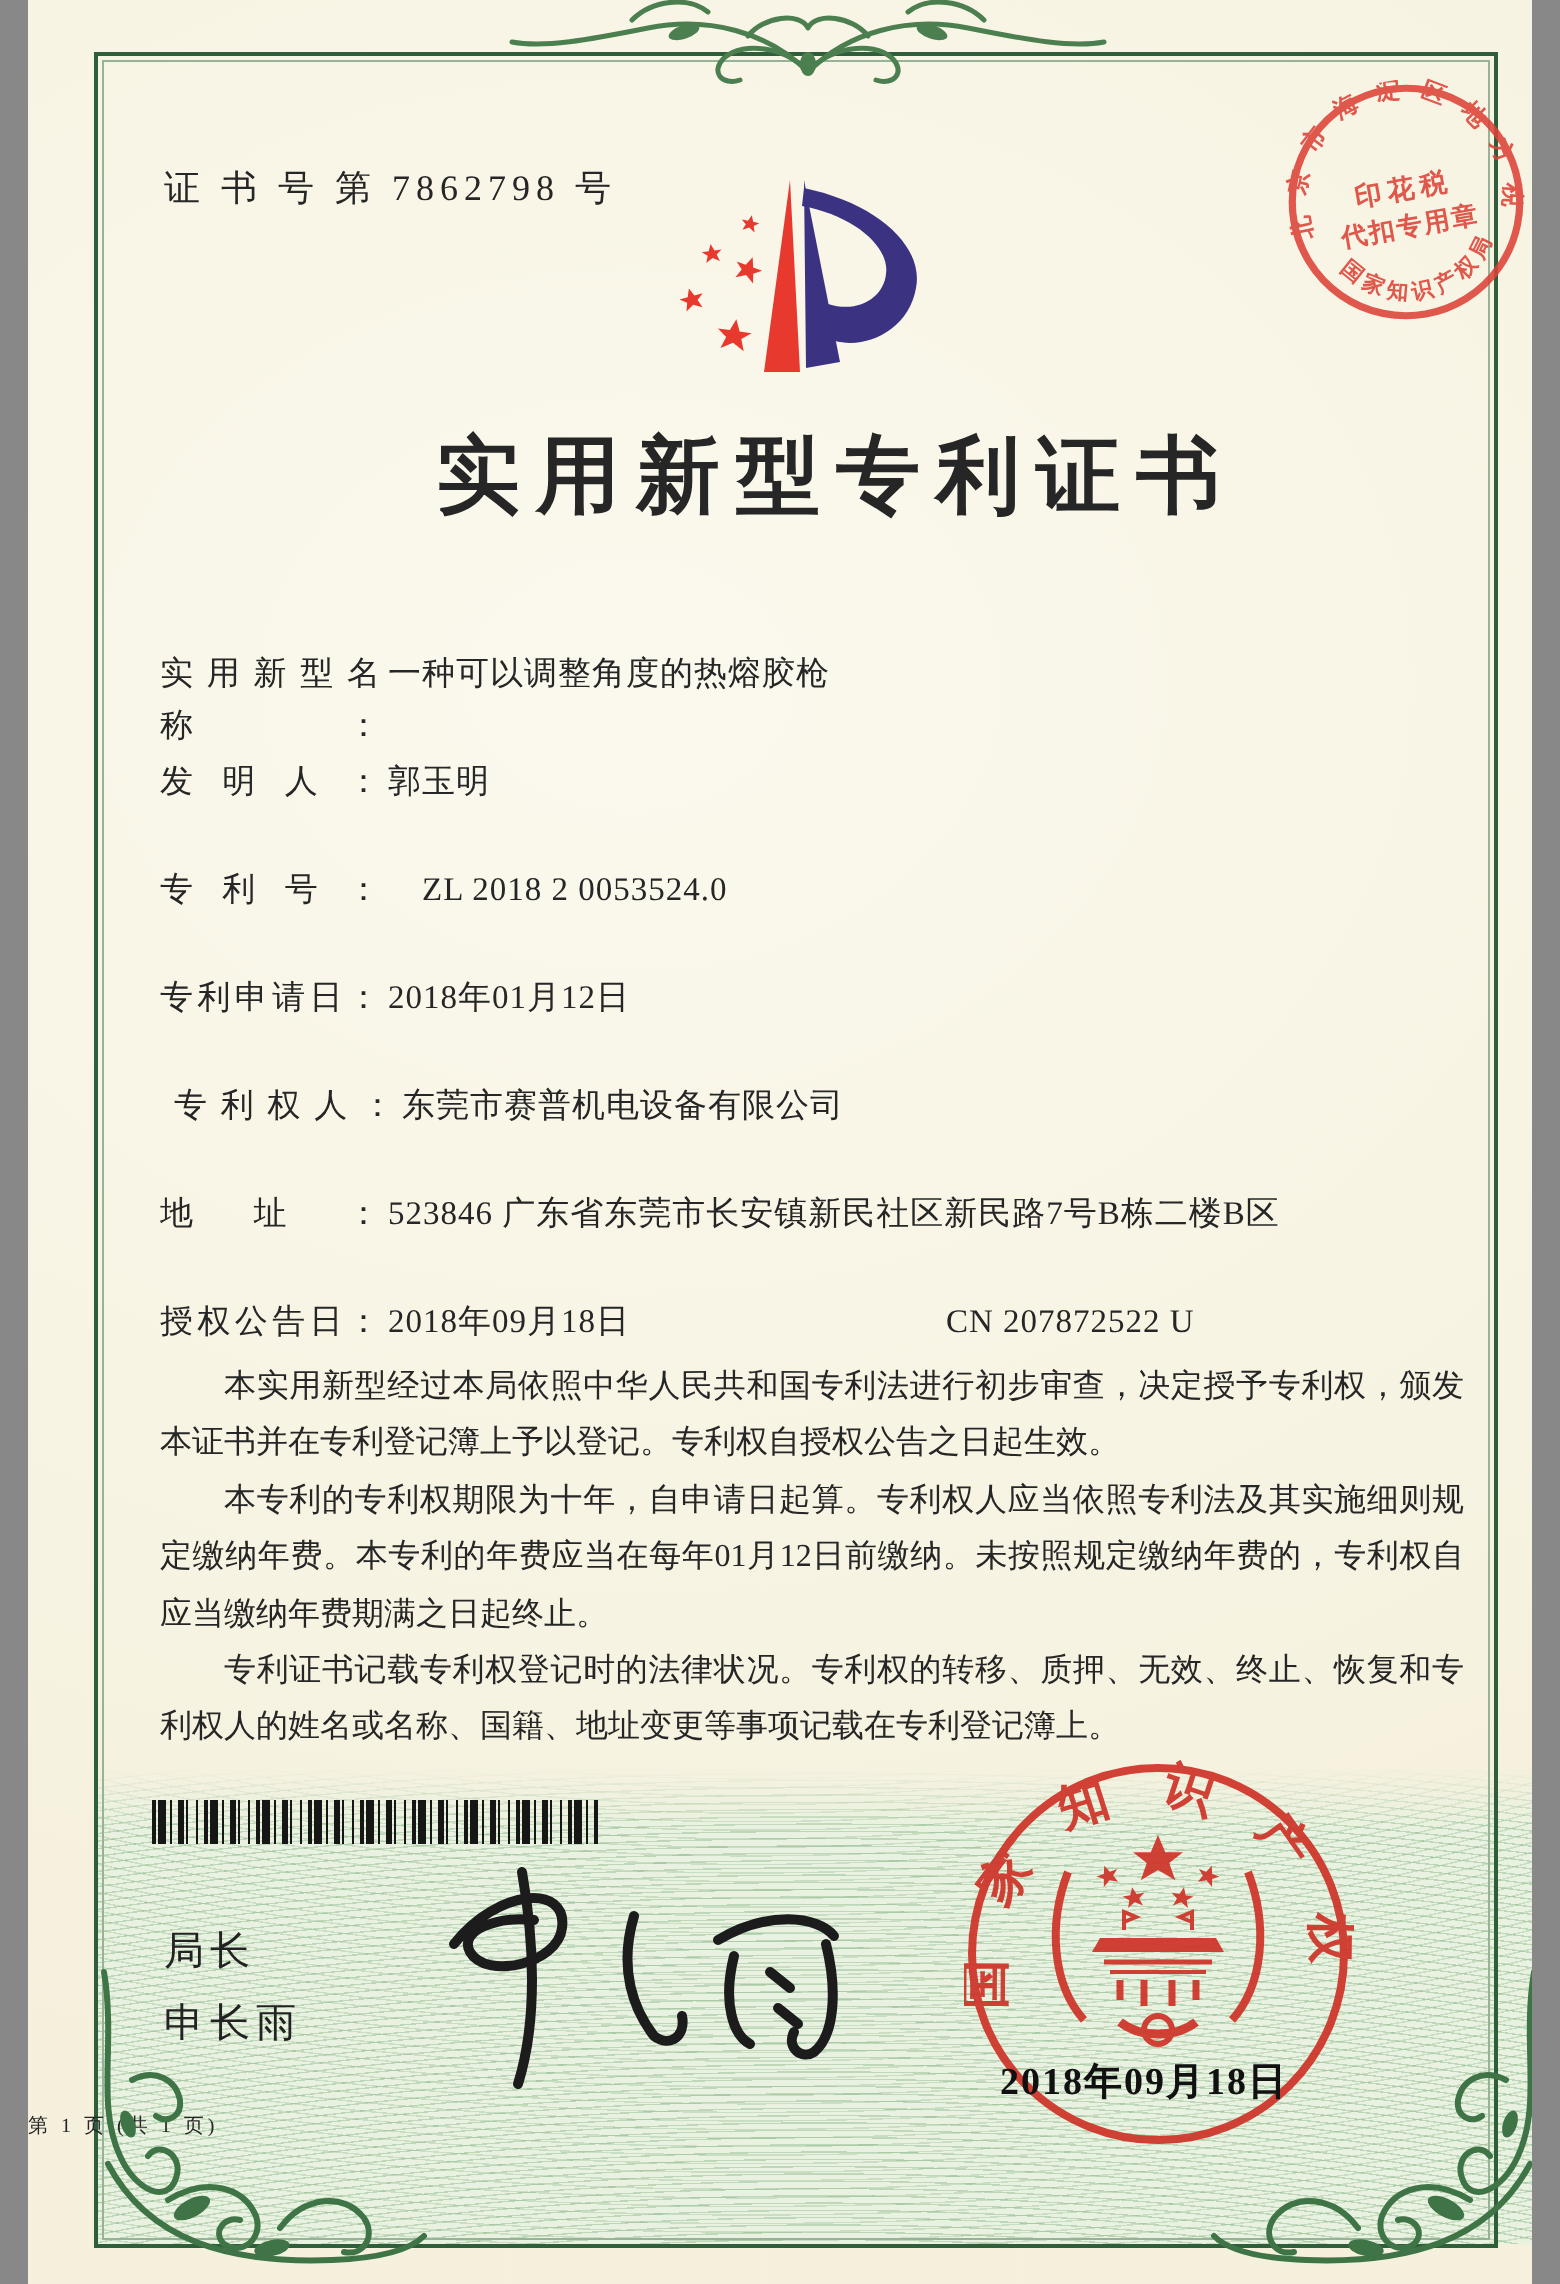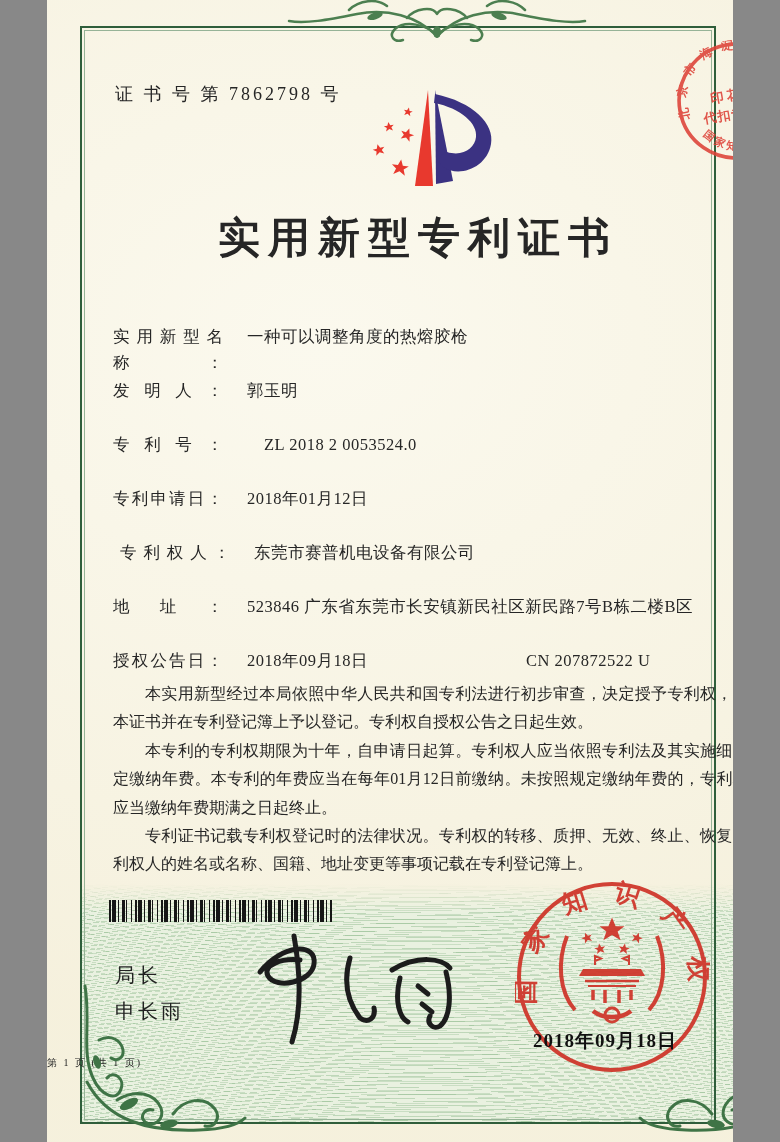--- a/index.html
+++ b/index.html
@@ -1,26 +1,26 @@
 <!DOCTYPE html>
 <html><head>
 <meta charset="utf-8">
 <style>
   html,body{margin:0;padding:0;background:#888;}
-  .page{position:relative;width:686px;height:1142px;margin:0 auto;overflow:hidden;
+  .page{position:relative;width:752px;height:1142px;margin:0 auto;overflow:hidden;
     background:#f7f3e2;
     background-image:radial-gradient(ellipse 900px 700px at 40% 30%, rgba(255,255,250,.5), rgba(240,233,205,.25));
     font-family:"Liberation Serif","DejaVu Serif",serif;color:#262626;}
   .frame{position:absolute;left:33px;top:26px;right:17px;bottom:18px;border:2px solid #2f5e3b;pointer-events:none;}
   .frame::after{content:'';position:absolute;inset:2px;border:1px solid #96b397;}
   .cert-no{position:absolute;left:68px;top:82px;font-size:18px;letter-spacing:3px;}
   .title{position:absolute;left:0;top:210px;width:100%;text-align:center;font-size:42px;font-weight:bold;letter-spacing:8px;margin-left:28px;}
   .frow{position:absolute;display:flex;align-items:flex-start;font-size:16.5px;line-height:26px;}
   .flabel{display:inline-block;width:110px;text-align:justify;text-align-last:justify;flex:none;}
-  .fvalue{margin-left:24px;letter-spacing:.5px;}
+  .fvalue{margin-left:4px;letter-spacing:.5px;}
   .paras{position:absolute;left:66px;top:680px;width:652px;font-size:16px;line-height:28.4px;text-align:justify;}
   .paras p{margin:0;text-indent:2em;}
   .band{position:absolute;left:35px;top:884px;width:726px;height:238px;
     background-color:#e9f1e0;
     background-image:
       repeating-radial-gradient(ellipse 1800px 820px at 50% 260%, rgba(120,172,120,.38) 0 1.5px, rgba(120,172,120,0) 1.5px 8px),
       repeating-radial-gradient(ellipse 1600px 760px at 45% -120%, rgba(120,172,120,.28) 0 1.5px, rgba(120,172,120,0) 1.5px 9px);
     -webkit-mask-image:linear-gradient(to bottom, transparent 0, #000 30px);
     mask-image:linear-gradient(to bottom, transparent 0, #000 30px);}
   .barcode{position:absolute;left:62px;top:900px;width:223px;height:22px;

